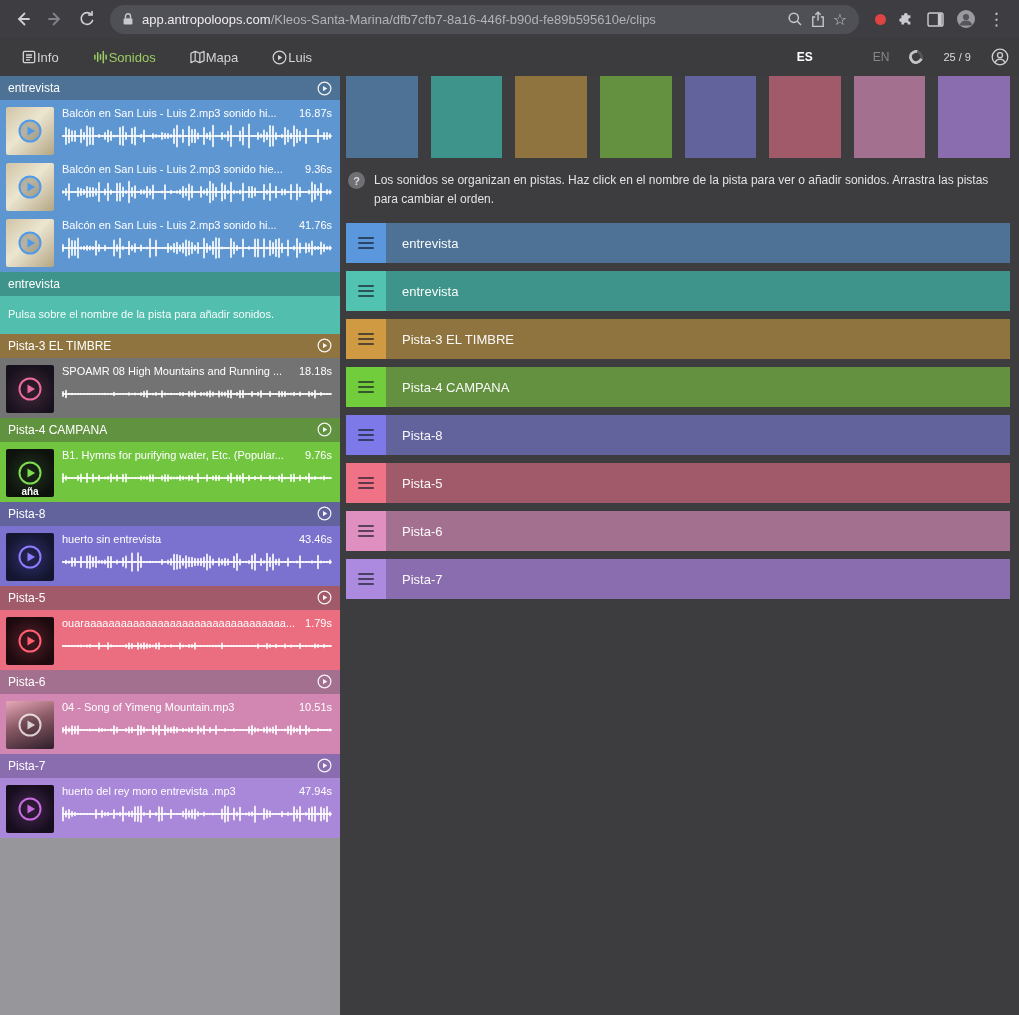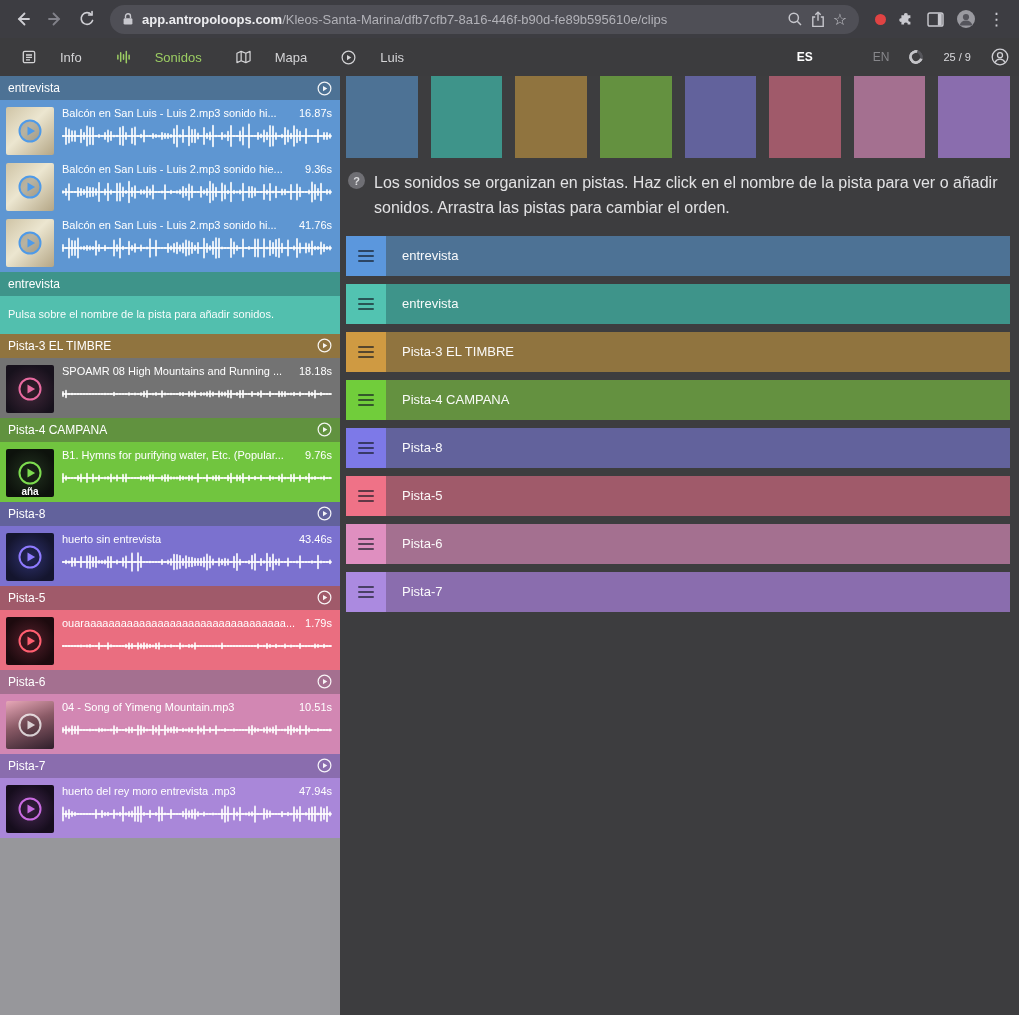--- a/index.html
+++ b/index.html
@@ -20,21 +20,21 @@
   .newtab { color:#c9c9cf; font-size:19px; margin:0 0 6px 12px; line-height:1; }
   .tabchevron { margin-left:auto; margin-right:14px; margin-bottom:12px; color:#c9c9cf; }
 
   .toolbar { height:38px; background:#3d3d42; display:flex; align-items:center; padding:0 8px; gap:2px; flex-shrink:0; }
   .navbtn { width:30px; height:30px; display:flex; align-items:center; justify-content:center; color:#cfcfd4; }
   .navbtn.dim { color:#82828a; }
   .urlbar { flex:1; height:29px; margin:0 8px 0 6px; background:#4f4f56; border-radius:15px;
             display:flex; align-items:center; padding:0 12px; gap:8px; min-width:0; }
   .lock { color:#c9c9cf; display:flex; }
   .url { font-size:13px; white-space:nowrap; overflow:hidden; flex:1; min-width:0; }
-  .url .domain { color:#ececef;font-weight:bold; }
+  .url .domain { color:#ececef; }
   .url .path { color:#b2b2b8; }
   .urlicon { color:#c6c6cc; display:flex; align-items:center; }
   .star { font-size:16px; color:#c6c6cc; }
   .extbtns { display:flex; align-items:center; gap:12px; padding:0 6px; color:#c9c9cf; }
   .reddot { width:11px; height:11px; border-radius:50%; background:#e04343; }
   .menudots { font-size:17px; color:#c9c9cf; letter-spacing:0; }
 
   
   .appheader { height:38px; background:#3c3c3e; display:flex; align-items:center; flex-shrink:0; }
   .banner { width:340px; height:38px; position:relative; flex-shrink:0;
@@ -42,21 +42,21 @@
       radial-gradient(46px 20px at 12% 28%, #7a4f3a 0%, rgba(122,79,58,0) 80%),
       radial-gradient(52px 24px at 38% 72%, #5d6b3a 0%, rgba(93,107,58,0) 80%),
       radial-gradient(58px 24px at 66% 26%, #94403c 0%, rgba(148,64,60,0) 80%),
       radial-gradient(52px 22px at 90% 66%, #4a6b4f 0%, rgba(74,107,79,0) 80%),
       linear-gradient(100deg, #6d5d4b, #7d6a52 55%, #5d5a48);
   }
   .banner-title { position:absolute; left:8px; top:0; height:38px; display:flex; align-items:center; gap:5px;
       font-size:12px; color:#fff; text-shadow:0 1px 3px rgba(0,0,0,.75); white-space:nowrap; }
   .banner-sep { color:#e3e3e3; opacity:.85; }
   .appnav { display:flex; align-items:center; gap:34px; margin-left:22px; }
-  .appnav .navitem { display:flex; align-items:center; gap:24px; font-size:13px; color:#d4d4d6; }
+  .appnav .navitem { display:flex; align-items:center; gap:1px; font-size:13px; color:#d4d4d6; }
   .hright { margin-left:auto; display:flex; align-items:center; gap:20px; margin-right:10px; }
   .lang-es { font-size:12px; font-weight:bold; color:#ffffff; }
   .lang-en { font-size:12px; color:#87878b;padding-left:40px; }
   .spinner { width:14px; height:14px; border-radius:50%; border:3px solid #c4c4c8; border-right-color:#55555a; transform:rotate(-30deg); }
   .counter { font-size:11px; color:#dadade; }
   .usercircle { color:#cfcfd4; display:flex; }
 
   
   .content { flex:1; display:flex; min-height:0; }
 
@@ -86,21 +86,21 @@
   .hint { font-size:11px; color:rgba(255,255,255,.95); padding:9px 8px 10px 8px; line-height:1.35; }
   .sidebar-fill { flex:1; background:#97979b; }
 
   
   .main { flex:1; background:#3d3d3f; padding:0 9px 0 6px; min-width:0; overflow:hidden; }
   .swatches { display:flex; gap:13px; height:82px; }
   .swatch { flex:1; }
   .help { display:flex; gap:9px; margin:13px 2px 0 2px; align-items:flex-start; }
   .help-icon { width:17px; height:17px; border-radius:50%; background:#6f6f74; color:#dcdcde; font-size:11px; font-weight:bold;
                display:flex; align-items:center; justify-content:center; flex-shrink:0; margin-top:1px; }
-  .help-text { font-size:16px; color:#e2e2e4; line-height:1.55; max-width:645px; }
+  .help-text { font-size:12px; color:#e2e2e4; line-height:1.55; max-width:645px; }
   .rows { margin-top:15px; }
   .trow { display:flex; height:40px; margin-bottom:8px; }
   .trow-handle { width:40px; display:flex; align-items:center; justify-content:center; flex-shrink:0; }
   .trow-body { flex:1; display:flex; align-items:center; padding-left:16px; }
   .trow-label { font-size:13px; color:rgba(255,255,255,.96); }
 </style>
 </head>
 <body>
 
 <div class="window">

